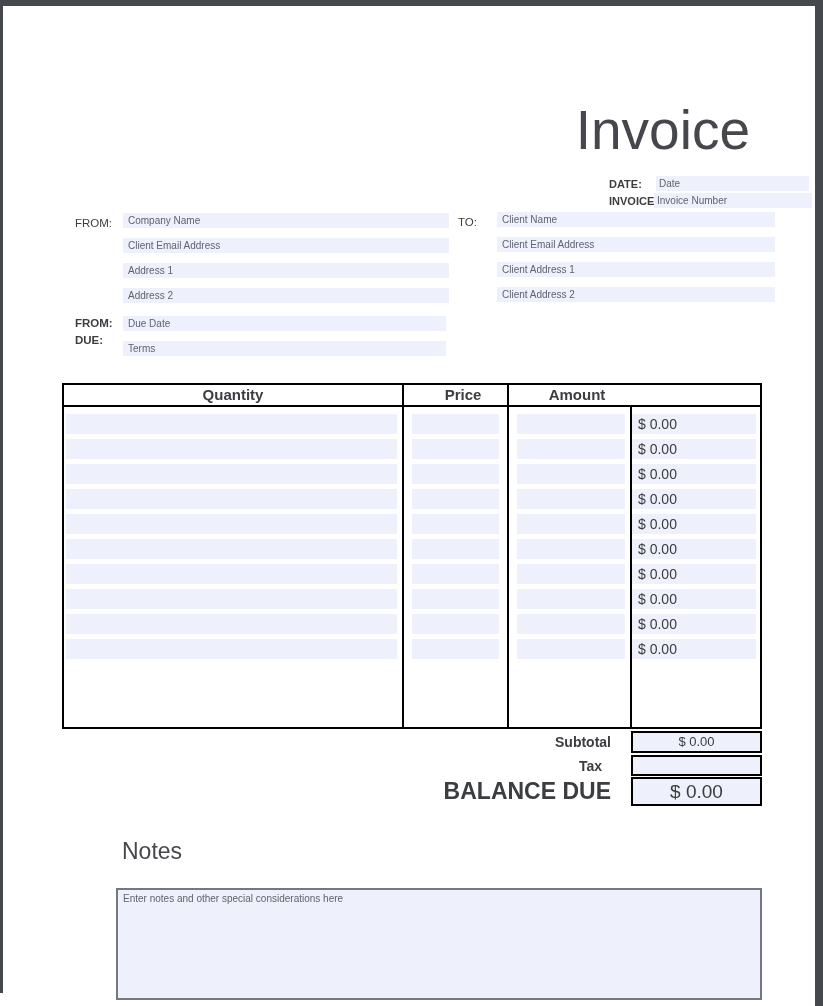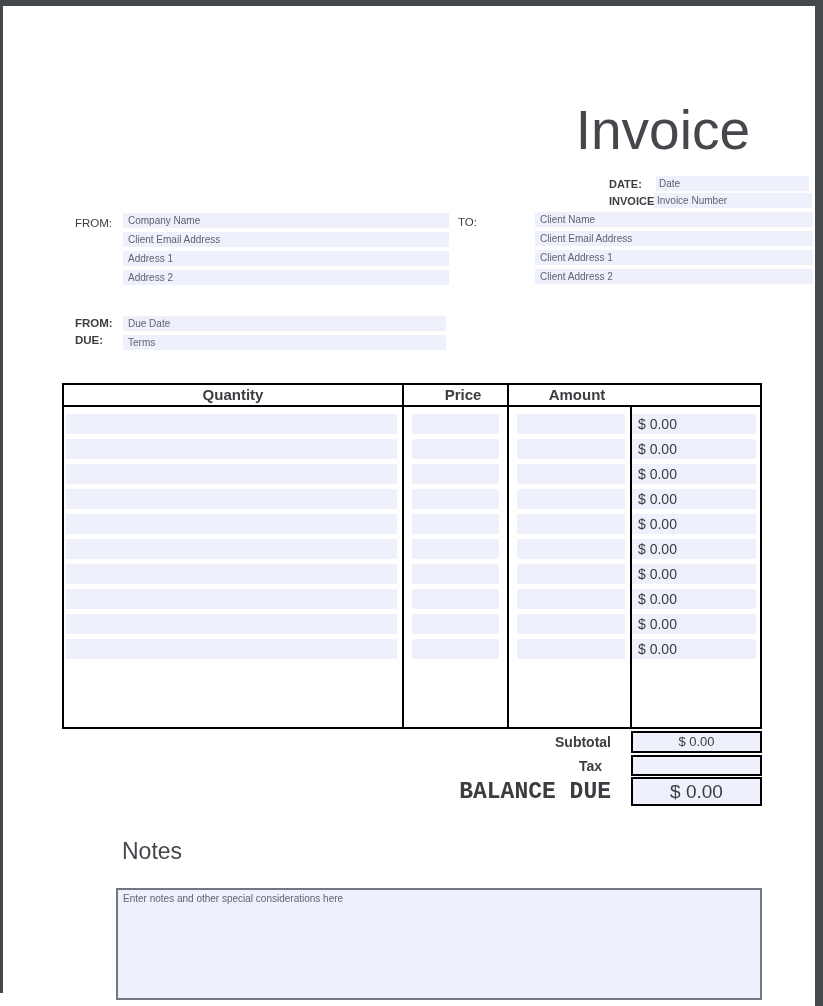--- a/index.html
+++ b/index.html
@@ -29,25 +29,25 @@
   .meta-row .lbl-date { width:47px; }
   .meta-row .lbl-invoice { width:45px; }
   .meta-input { height:15px; font-size:10px; padding:0 3px; }
   .input-date { width:153px; }
   .input-invoice { width:158px; }
 
   
   .party { position:absolute; display:flex; }
   .party-label { font-size:11.5px; font-weight:normal; color:var(--heading-text); padding-top:4px; }
   .fields { display:flex; flex-direction:column; }
-  .fields input { height:15px; margin-bottom:4px; font-size:10px; padding:0 5px; }
+  .fields input { height:15px; margin-bottom:10px; font-size:10px; padding:0 5px; }
   .from-block { left:75px; top:213px; }
   .from-block .party-label { width:48px; }
   .from-block .fields { width:326px; }
-  .to-block { left:458px; top:212px;gap:38px; }
+  .to-block { left:458px; top:212px; }
   .to-block .party-label { width:39px; }
   .to-block .fields { width:278px; }
   .terms-block { left:75px; top:316px; }
   .terms-block .label-col { width:48px; }
   .terms-block .label-col div { font-size:11.5px; font-weight:bold; color:var(--heading-text); height:15px; line-height:15px; margin-bottom:2px; }
   .terms-block .fields { width:323px; }
 
   
   .items-table { position:absolute; left:62px; top:383px; width:700px; height:346px;
                  border:2px solid var(--table-border); background:#fff; }
@@ -69,21 +69,21 @@
   .totals { position:absolute; left:62px; top:731px; width:700px; }
   .totals-row { display:flex; justify-content:flex-end; align-items:center; }
   .totals-label { font-size:14px; font-weight:bold; color:var(--heading-text); margin-right:20px; }
   .totals-box { width:131px; background:var(--field-bg); border:2px solid var(--table-border);
                 text-align:center; color:var(--value-text); }
   .row-subtotal { margin-bottom:2px; }
   .row-subtotal .totals-box { height:22px; font-size:13px; line-height:18px; }
   .row-tax { margin-bottom:1px;gap:9px; }
   .row-tax .totals-box { height:21px; font-size:13px; }
   .row-tax input.totals-box { padding:0; }
-  .row-balance .totals-label { font-size:23px;font-family:Liberation Mono, monospace; }
+  .row-balance .totals-label { font-size:23px; }
   .row-balance .totals-box { height:29px; font-size:19px; line-height:25px; }
 
   
   .notes-heading { position:absolute; left:122px; top:838px; font-size:23px; font-weight:500;
                    color:var(--title-text); }
   .notes-area { position:absolute; left:116px; top:888px; width:646px; height:112px;
                 border:2px solid var(--notes-border); padding:3px 5px; font-size:10px; resize:none; }
 </style>
 </head>
 <body>

